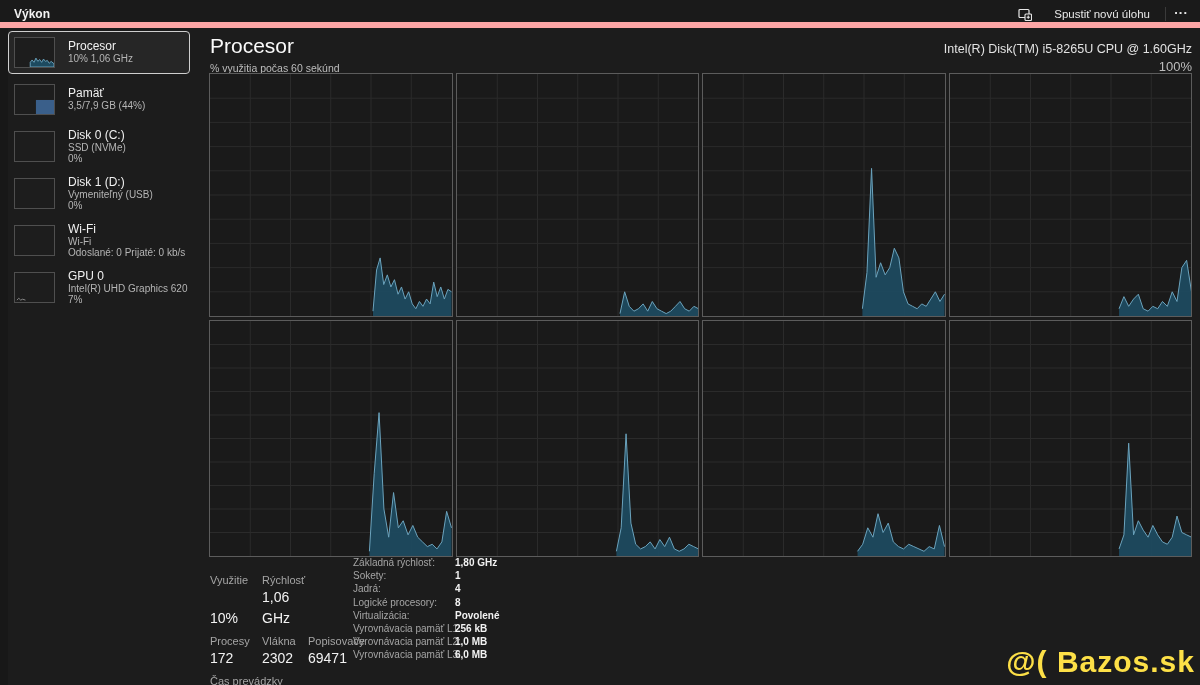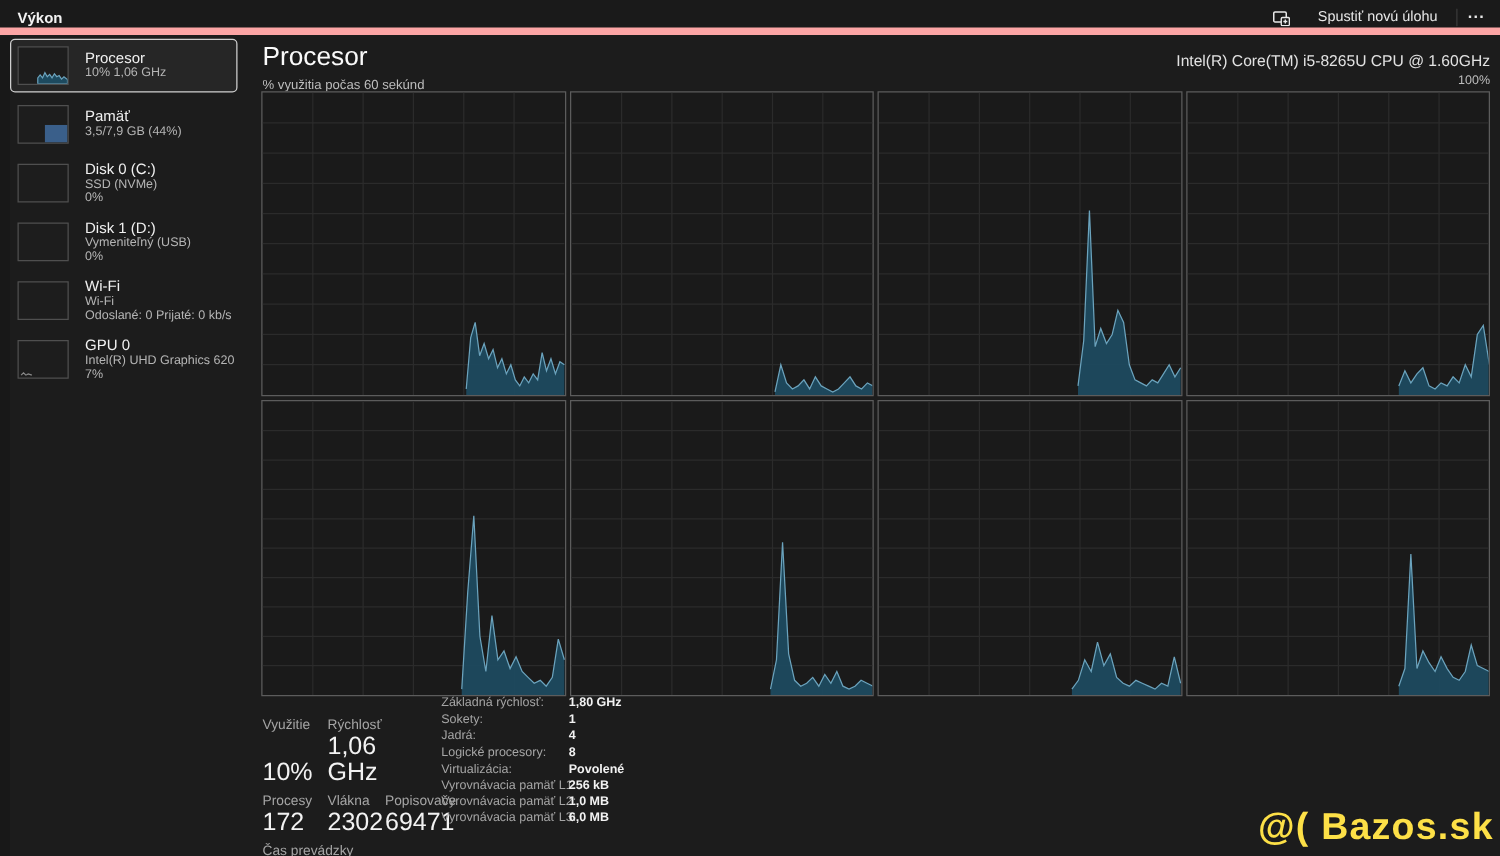--- a/index.html
+++ b/index.html
@@ -30,33 +30,33 @@
   .thumb { width:41px; height:31px; border:1px solid #4f4f4f; background:#1d1d1d; flex:none; }
   .thumb svg { display:block; width:100%; height:100%; }
   .side-text { margin-left:13px; min-width:0; }
   .side-title { font-size:12px; color:#f0f0f0; line-height:13px; white-space:nowrap; }
   .side-sub { font-size:10px; color:#b5b5b5; line-height:11.5px; white-space:nowrap; }
 
   
   .main-title { position:absolute; left:210px; top:34px; font-size:21px; font-weight:400; color:#fafafa; }
   .cpu-name { position:absolute; right:8px; top:42px; font-size:12.5px; color:#e2e2e2; }
   .graph-label { position:absolute; left:210px; top:62px; font-size:10.5px; color:#bdbdbd; }
-  .scale-label { position:absolute; right:8px; top:59px; font-size:10px; color:#bdbdbd; }
+  .scale-label { position:absolute; right:8px; top:59px; font-size:13px; color:#bdbdbd; }
 
   
   .core-grid { position:absolute; left:209px; top:73px; width:983px; height:484px;
     display:grid; grid-template-columns:repeat(4,1fr); grid-template-rows:244px 237px; gap:3px; }
   .core-panel { background:#1a1a1a; border:1px solid #5c5c5c; overflow:hidden; }
   .core-panel svg { display:block; width:100%; height:100%; }
 
   
   .stats-left { position:absolute; left:210px; top:574px; }
   .stat-label-row span, .stat-value-row span { display:inline-block; vertical-align:bottom; }
   .stat-label-row { font-size:11px; color:#a5a5a5; line-height:13px; }
-  .stat-value-row { font-size:20px; font-weight:400; color:#f2f2f2; line-height:21px; margin-bottom:6px; }
+  .stat-value-row { font-size:14px; font-weight:400; color:#f2f2f2; line-height:21px; margin-bottom:6px; }
   .c1 { width:52px; } .c2 { width:46px; }
   .stats-right { position:absolute; left:353px; top:556px; font-size:10px; line-height:13.2px; }
   .stats-right .rlabel { display:inline-block; width:102px; color:#a5a5a5; white-space:nowrap; }
   .stats-right .rvalue { display:inline-block; color:#f2f2f2; font-weight:600; white-space:nowrap; }
 
   .watermark { position:absolute; right:5px; bottom:6px; font-size:30px; font-weight:700;
     color:#fde047; letter-spacing:1px; white-space:nowrap;margin-top:45px; }
 </style>
 </head>
 <body>
@@ -141,21 +141,21 @@
         </div>
         <div class="side-text">
           <div class="side-title">GPU 0</div>
           <div class="side-sub">Intel(R) UHD Graphics 620</div>
           <div class="side-sub">7%</div>
         </div>
       </div>
     </div>
 
   <div class="main-title">Procesor</div>
-  <div class="cpu-name">Intel(R) Core(TM) i5-8265U CPU @ 1.60GHz</div>
+  <div class="cpu-name">Intel(R) Disk(TM) i5-8265U CPU @ 1.60GHz</div>
   <div class="graph-label">% využitia počas 60 sekúnd</div>
   <div class="scale-label">100%</div>
 
   <div class="core-grid" id="coreGrid">
       <div class="core-panel">
         <svg viewBox="0 0 243 240" preserveAspectRatio="none">
           <path d="M40.5 0V240M81 0V240M121.5 0V240M162 0V240M202.5 0V240M0 24H243M0 48H243M0 72H243M0 96H243M0 120H243M0 144H243M0 168H243M0 192H243M0 216H243" fill="none" stroke="#2b2b2b" stroke-width="1" vector-effect="non-scaling-stroke"></path>
           <path d="M164.0 235.2L167.6 194.4L171.2 182.4L174.8 208.8L178.4 199.2L182.0 211.2L185.6 204.0L189.2 218.4L192.7 211.2L196.3 223.2L199.9 216.0L203.5 228.0L207.1 232.8L210.7 225.6L214.3 230.4L217.9 223.2L221.5 228.0L225.1 206.4L228.6 220.8L232.2 211.2L235.8 223.2L239.4 213.6L243.0 216.0L243 240L164.0 240Z" fill="#1d4a5f" stroke="none" fill-opacity="0.95"></path>
           <path d="M164.0 235.2L167.6 194.4L171.2 182.4L174.8 208.8L178.4 199.2L182.0 211.2L185.6 204.0L189.2 218.4L192.7 211.2L196.3 223.2L199.9 216.0L203.5 228.0L207.1 232.8L210.7 225.6L214.3 230.4L217.9 223.2L221.5 228.0L225.1 206.4L228.6 220.8L232.2 211.2L235.8 223.2L239.4 213.6L243.0 216.0" fill="none" stroke="#6ba3bd" stroke-width="1" vector-effect="non-scaling-stroke"></path>
         </svg>

